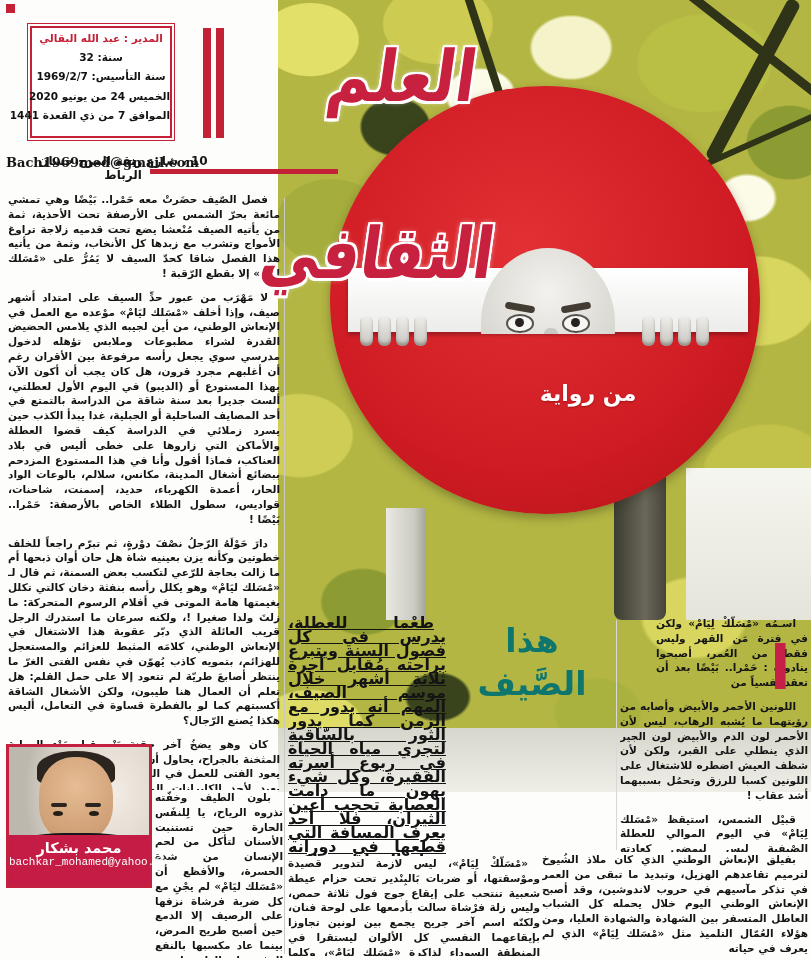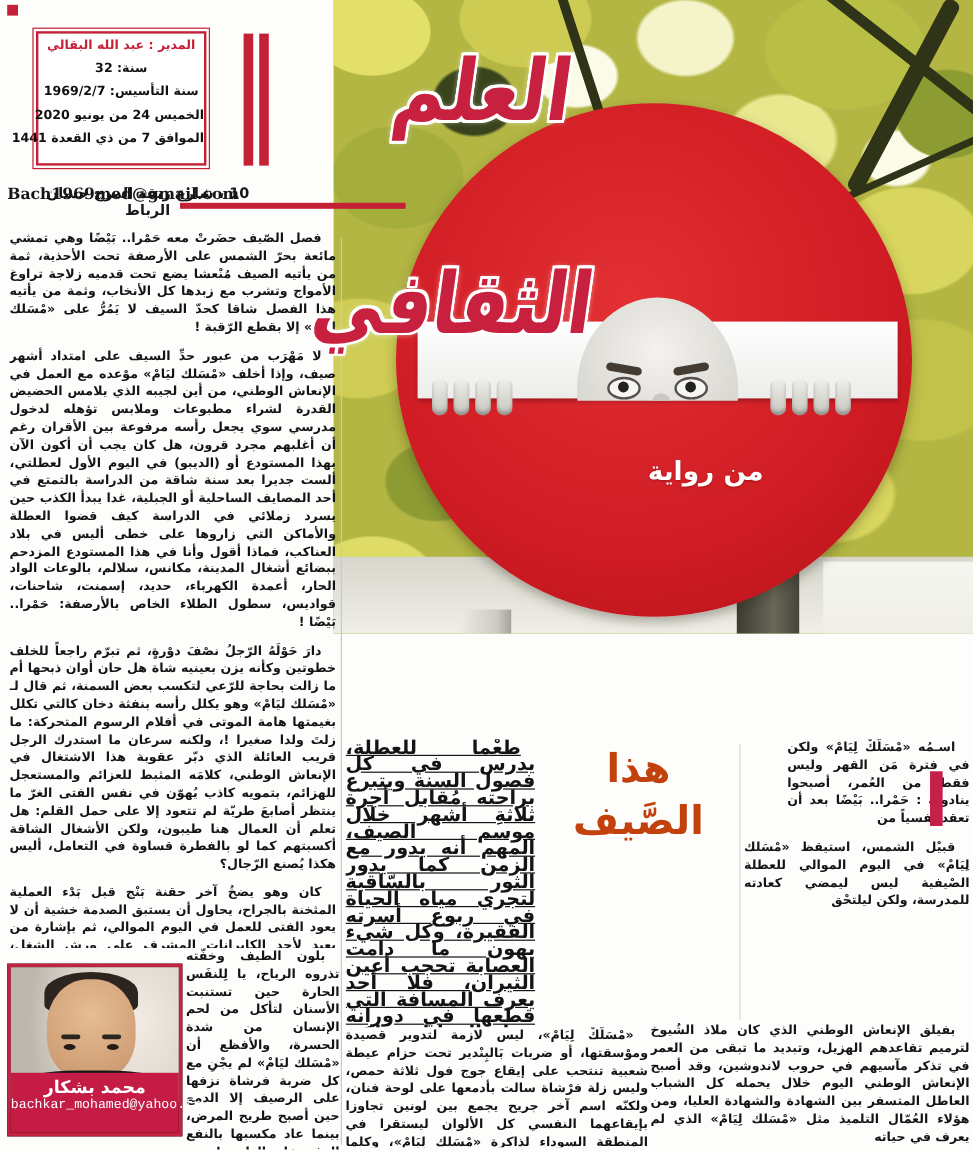--- a/index.html
+++ b/index.html
@@ -19,21 +19,21 @@
                font-size:60px;font-weight:bold;color:#c8203f;line-height:150px;text-align:center;
                transform:skewX(-8deg) scale(1,1.18);transform-origin:center;
                text-shadow:-2px 0 0 #fff,2px 0 0 #fff,0 -2px 0 #fff,0 2px 0 #fff,
                            -2px -2px 0 #fff,2px 2px 0 #fff,-2px 2px 0 #fff,2px -2px 0 #fff,0 0 6px #fff;}
   .mast-address{left:18px;top:138px;width:210px;font-size:12px;font-weight:bold;text-align:center;margin-top:16px;}
   .mast-email{left:6px;top:155px;width:170px;font-size:13px;font-weight:bold;direction:ltr;text-align:left;
               font-family:"DejaVu Serif",serif;}
   .red-rule{left:150px;top:169px;width:188px;height:5px;background:#c42036;}
 
   
-  .photo{left:278px;top:0;width:533px;height:528px;overflow:hidden;background:#b3b643;}
+  .photo{left:278px;top:0;width:533px;height:792px;overflow:hidden;background:#b3b643;}
   .foliage{position:absolute;inset:0;background-image:
     radial-gradient(80px 60px at 6% 5%,#e3e06a 0 60%,transparent 62%),
     radial-gradient(90px 66px at 30% 3%,#cdcb52 0 60%,transparent 62%),
     radial-gradient(70px 55px at 55% 6%,#f4f3c9 0 55%,transparent 60%),
     radial-gradient(110px 80px at 80% 8%,#b9bf45 0 60%,transparent 62%),
     radial-gradient(70px 60px at 96% 18%,#8d9b33 0 60%,transparent 63%),
     radial-gradient(90px 70px at 10% 28%,#a5ad3c 0 60%,transparent 62%),
     radial-gradient(60px 50px at 22% 16%,#39441d 0 55%,transparent 60%),
     radial-gradient(100px 75px at 90% 38%,#d8d65e 0 58%,transparent 61%),
     radial-gradient(80px 65px at 70% 22%,#e9e88f 0 55%,transparent 60%),
@@ -78,27 +78,27 @@
   .body-text p{margin:0 0 9px 0;text-indent:12px;}
   .col-left{left:8px;top:192px;width:272px;height:598px;overflow:hidden;}
   .col-left-bottom{left:155px;top:790px;width:128px;height:168px;overflow:hidden;}
   .col-mid{left:288px;top:616px;width:158px;height:240px;overflow:hidden;font-size:16px;line-height:14px;text-decoration:underline;}
   .col-mid-bottom{left:288px;top:856px;width:252px;height:100px;overflow:hidden;}
   .col-right{left:620px;top:616px;width:188px;height:236px;overflow:hidden;}
   .col-right .narrow{width:152px;}
   .col-right-bottom{left:542px;top:852px;width:266px;height:106px;overflow:hidden;}
   .drop-alif{left:770px;top:630px;font-size:60px;line-height:76px;font-weight:bold;color:#c42048;z-index:5;}
   .headline{left:448px;top:620px;width:168px;height:250px;display:flex;flex-direction:column;justify-content:space-between;
-            text-align:center;color:#c2410c;font-weight:bold;font-size:33px;line-height:1.3;}
+            text-align:center;color:#0f766e;font-weight:bold;font-size:33px;line-height:1.3;}
   .vrule{width:1px;background:#c9c9c9;}
   .vr1{left:284px;top:198px;height:756px;}
   .vr2{left:616px;top:620px;height:230px;background:#d8d8d8;}
 
   
-  .author{left:6px;top:803px;width:146px;height:144px;border:3px solid #c4203f;background:#000000;box-sizing:border-box;}
+  .author{left:6px;top:744px;width:146px;height:144px;border:3px solid #c4203f;background:#4d7c0f;box-sizing:border-box;}
   .author-photo{position:relative;width:100%;height:112px;overflow:hidden;
      background:radial-gradient(90px 120px at 75% 40%,#f2ece4,#d8d2c8 70%,#bdb8ae);}
   .a-head{position:absolute;left:30px;top:10px;width:74px;height:84px;border-radius:46% 46% 42% 42%;
           background:radial-gradient(circle at 50% 35%,#e6bd95,#cf9e74 75%,#b9885f);}
   .a-hair{position:absolute;left:28px;top:4px;width:78px;height:34px;border-radius:50% 50% 20% 20%;background:#2c241e;}
   .a-brow{position:absolute;width:16px;height:4px;background:#2c241e;border-radius:2px;top:46px;}
   .a-eye{position:absolute;width:10px;height:5px;background:#241c16;border-radius:50%;top:54px;}
   .a-shirt{position:absolute;left:6px;top:86px;width:124px;height:30px;border-radius:40% 40% 0 0;background:#17171a;}
   .author-bar{position:absolute;left:0;bottom:0;width:100%;height:50px;background:#c41c45;color:#fff;text-align:center;}
   .author-name{font-size:14.5px;font-weight:bold;padding-top:5px;}
@@ -186,20 +186,21 @@
     <p>حَمْرا.. بَيْضًا.. هذا الاسم الذي أصبح يلازم مسامع</p>
   </div>
 
   <div class="abs col-mid-bottom body-text">
     <p>«مْسَلّكْ لِيَامْ»، ليس لازمة لتدوير قصيدة وموْسقتها، أو ضربات بَالبِنْدير تحت حزام عيطة شعبية تنتحب على إيقاع جوج فول ثلاثة حمص، وليس زلة فرْشاة سالت بأدمعها على لوحة فنان، ولكنّه اسم آخر جريح يجمع بين لونين تجاوزا بإيقاعهما النفسي كل الألوان ليستقرا في المنطقة السوداء لذاكرة «مْسَلك لِيَامْ»، وكلما حضَر</p>
   </div>
 
   <div class="abs drop-alif">ا</div>
   <div class="abs col-right body-text">
     <p class="narrow">اسـمُه «مْسَلُّكْ لِيَامْ» ولكن في فترة مَن القهر وليس فقط من العُمر، أصبحوا ينادونه : حَمْرا.. بَيْضًا بعد أن تعقد نفسياً من</p>
+    <p>اللونين الأحمر والأبيض وأصابه من رؤيتهما ما يُشبه الرهاب، ليس لأن الأحمر لون الدم والأبيض لون الجير الذي ينطلي على القبر، ولكن لأن شظف العيش اضطره للاشتغال على اللونين كسبا للرزق وتحمُل بسببهما أشد عقاب !</p>
     <p>قبيْل الشمس، استيقظ «مْسَلك لِيَامْ» في اليوم الموالي للعطلة الصْيفية ليس ليمضي كعادته للمدرسة، ولكن ليلتحْق</p>
   </div>
 
   <div class="abs col-right-bottom body-text">
     <p>بفيلق الإنعاش الوطني الذي كان ملاذ الشُيوخ لترميم تقاعدهم الهزيل، وتبديد ما تبقى من العمر في تذكر مآسيهم في حروب لاندوشين، وقد أصبح الإنعاش الوطني اليوم خلال يحمله كل الشباب العاطل المتسفر بين الشهادة والشهادة العليا، ومن هؤلاء العُمّال التلميذ مثل «مْسَلك لِيَامْ» الذي لم يعرف في حياته</p>
   </div>
 
   <div class="abs vrule vr1"></div>
   <div class="abs vrule vr2"></div>
 

